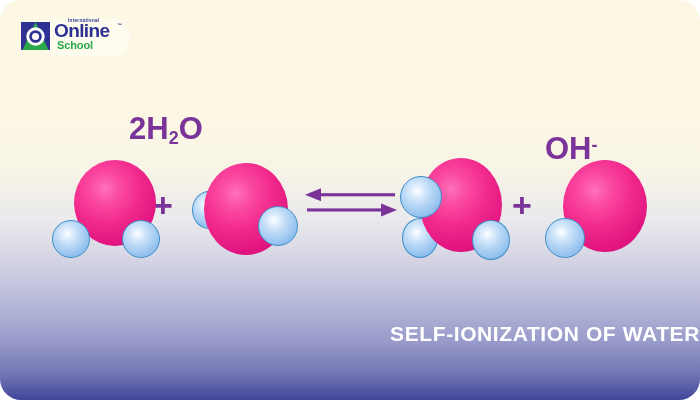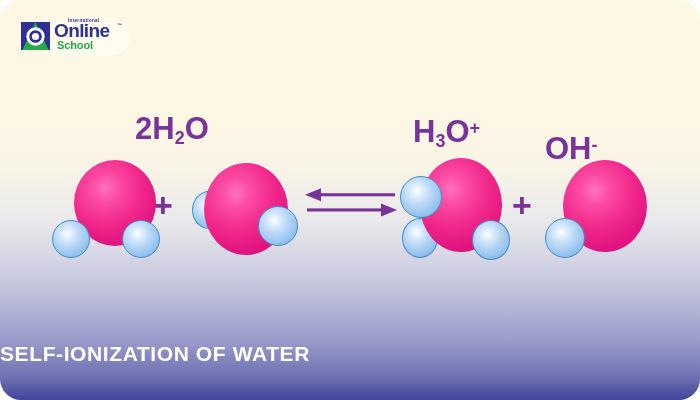--- a/index.html
+++ b/index.html
@@ -114,21 +114,21 @@
   .formula sub {
     font-size: 0.58em;
     vertical-align: -0.30em;
     letter-spacing: 0;
   }
   .formula sup {
     font-size: 0.58em;
     vertical-align: 0.45em;
     letter-spacing: 0;
   }
-  #label-left   { left: 135px; top: 113px; }
+  #label-left   { left: 129px; top: 113px; }
   #label-h3o    { left: 413px; top: 113px; }
   #label-oh     { left: 545px; top: 130px; }
 
   
   .plus {
     position: absolute;
     color: #7a3399;
     font-weight: bold;
     font-size: 34px;
     line-height: 34px;
@@ -185,23 +185,23 @@
 
   
   #mol-4 { left: 545px; top: 160px; width: 110px; height: 100px; }
   #mol-4 .o1 { left: 18px; top: 0px;  width: 84px; height: 92px; }
   #mol-4 .h1 { left: 0px;  top: 58px; width: 40px; height: 40px; }
 
   
   #caption {
     position: absolute;
     left: 0;
-    top: 342px;
+    top: 322px;
     width: 700px;
-    text-align: left;
+    text-align: right;
     color: #ffffff;
     font-size: 21px;
     font-weight: bold;
     letter-spacing: 0.6px;
     line-height: 24px;
   }
 </style>
 </head>
 <body>
 
@@ -225,23 +225,20 @@
       <span class="logo-online">Online</span>
       <span class="logo-tm">™</span>
       <span class="logo-school">School</span>
     </div>
   </div>
 
   <div id="label-left" class="formula">
     <span>2H</span><sub>2</sub><span>O</span>
   </div>
 
-  <div id="label-h3o" class="formula">
-    <span>H</span><sub>3</sub><span>O</span><sup>+</sup>
-  </div>
 
   <div id="label-oh" class="formula">
     <span>OH</span><sup>-</sup>
   </div>
 
   <div id="plus-1" class="plus">+</div>
   <div id="plus-2" class="plus">+</div>
 
   <div id="arrows">
     <svg width="92" height="34" viewBox="0 0 92 34" aria-hidden="true">

